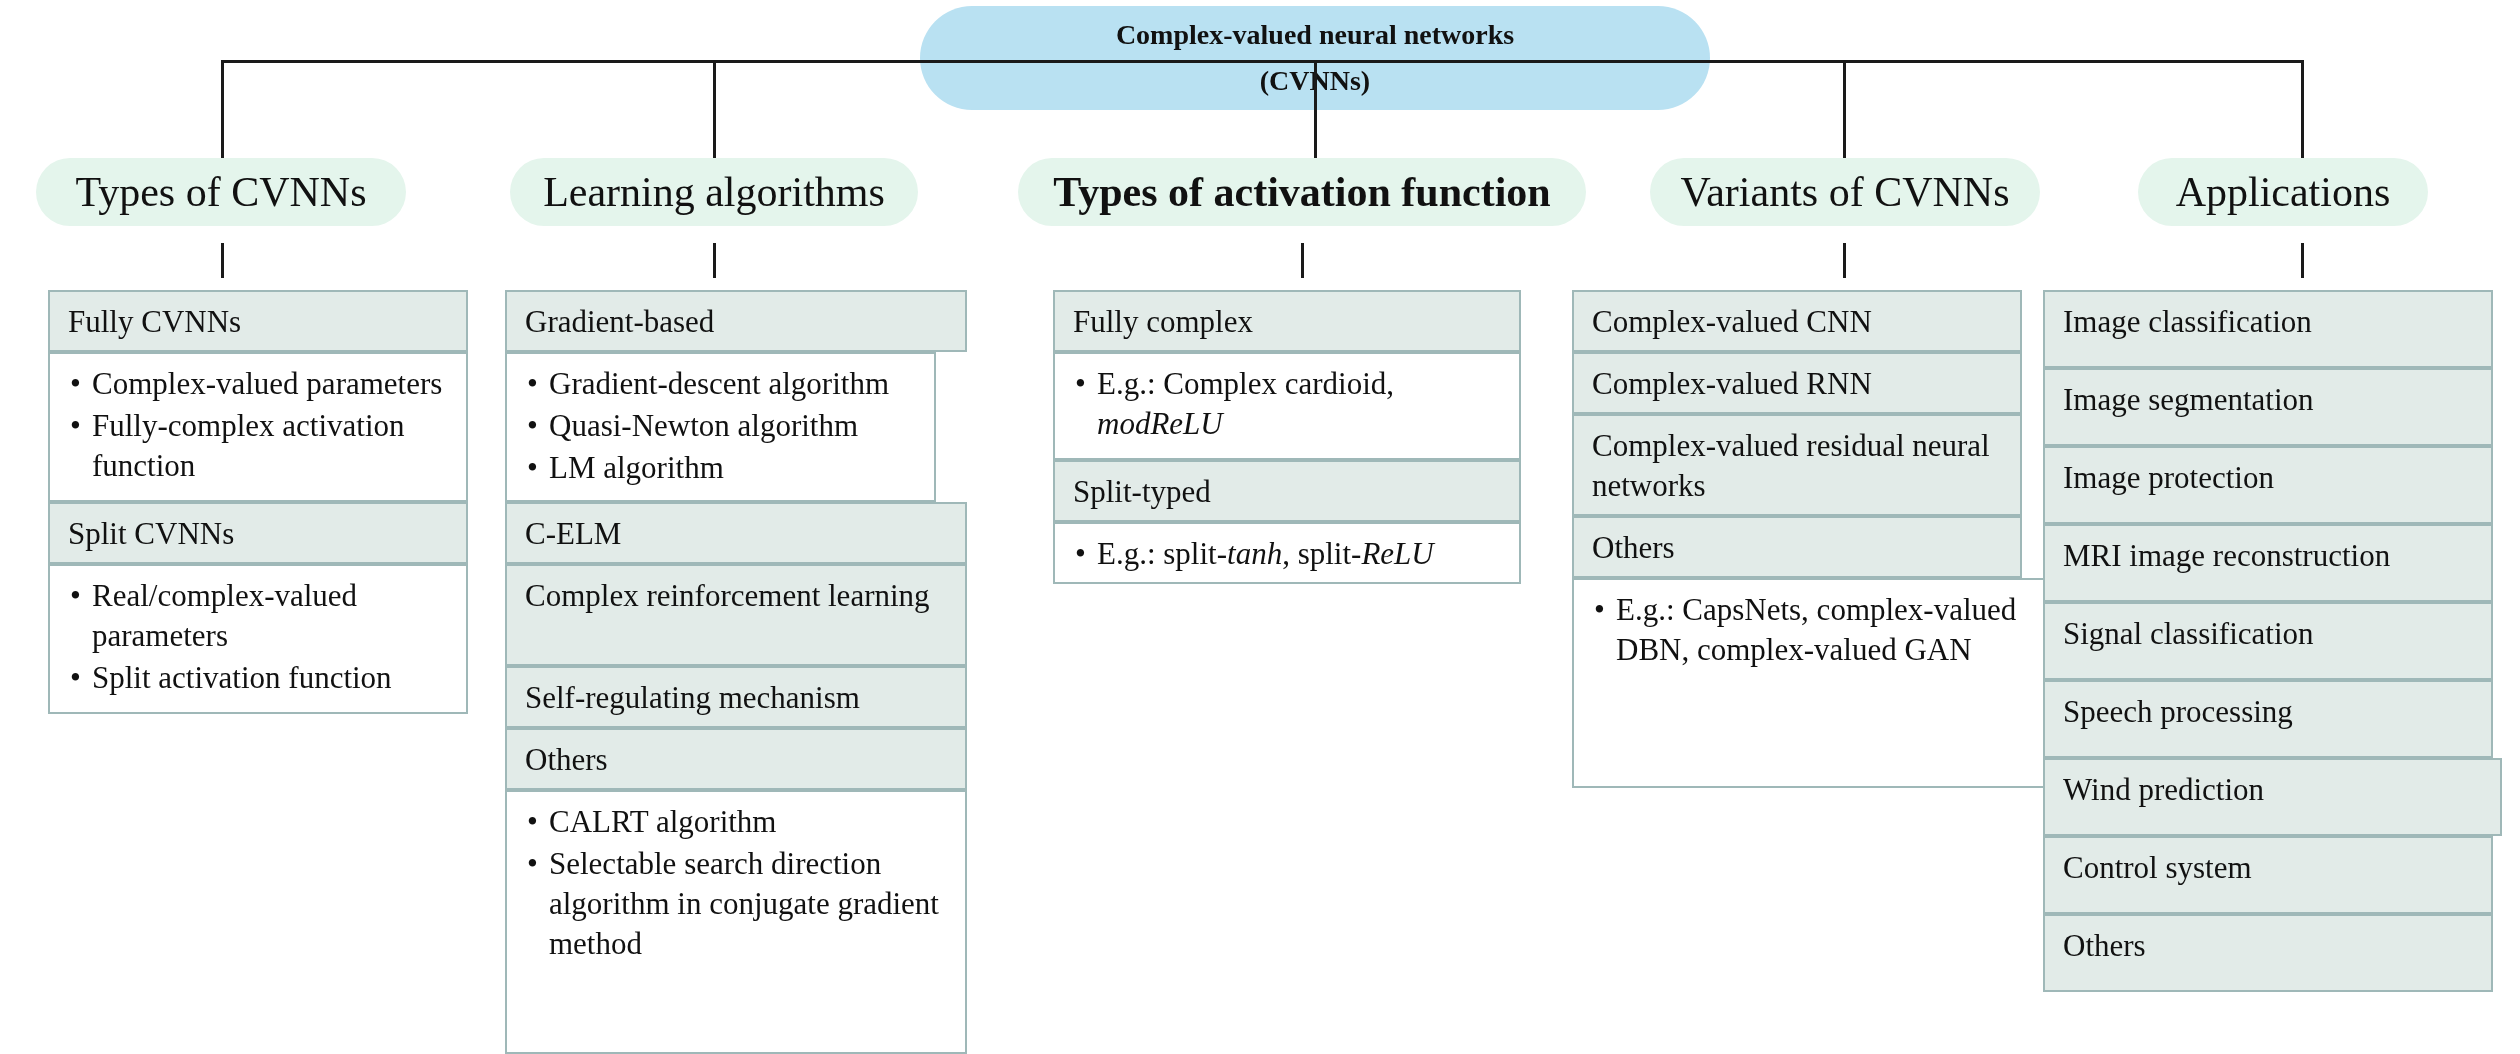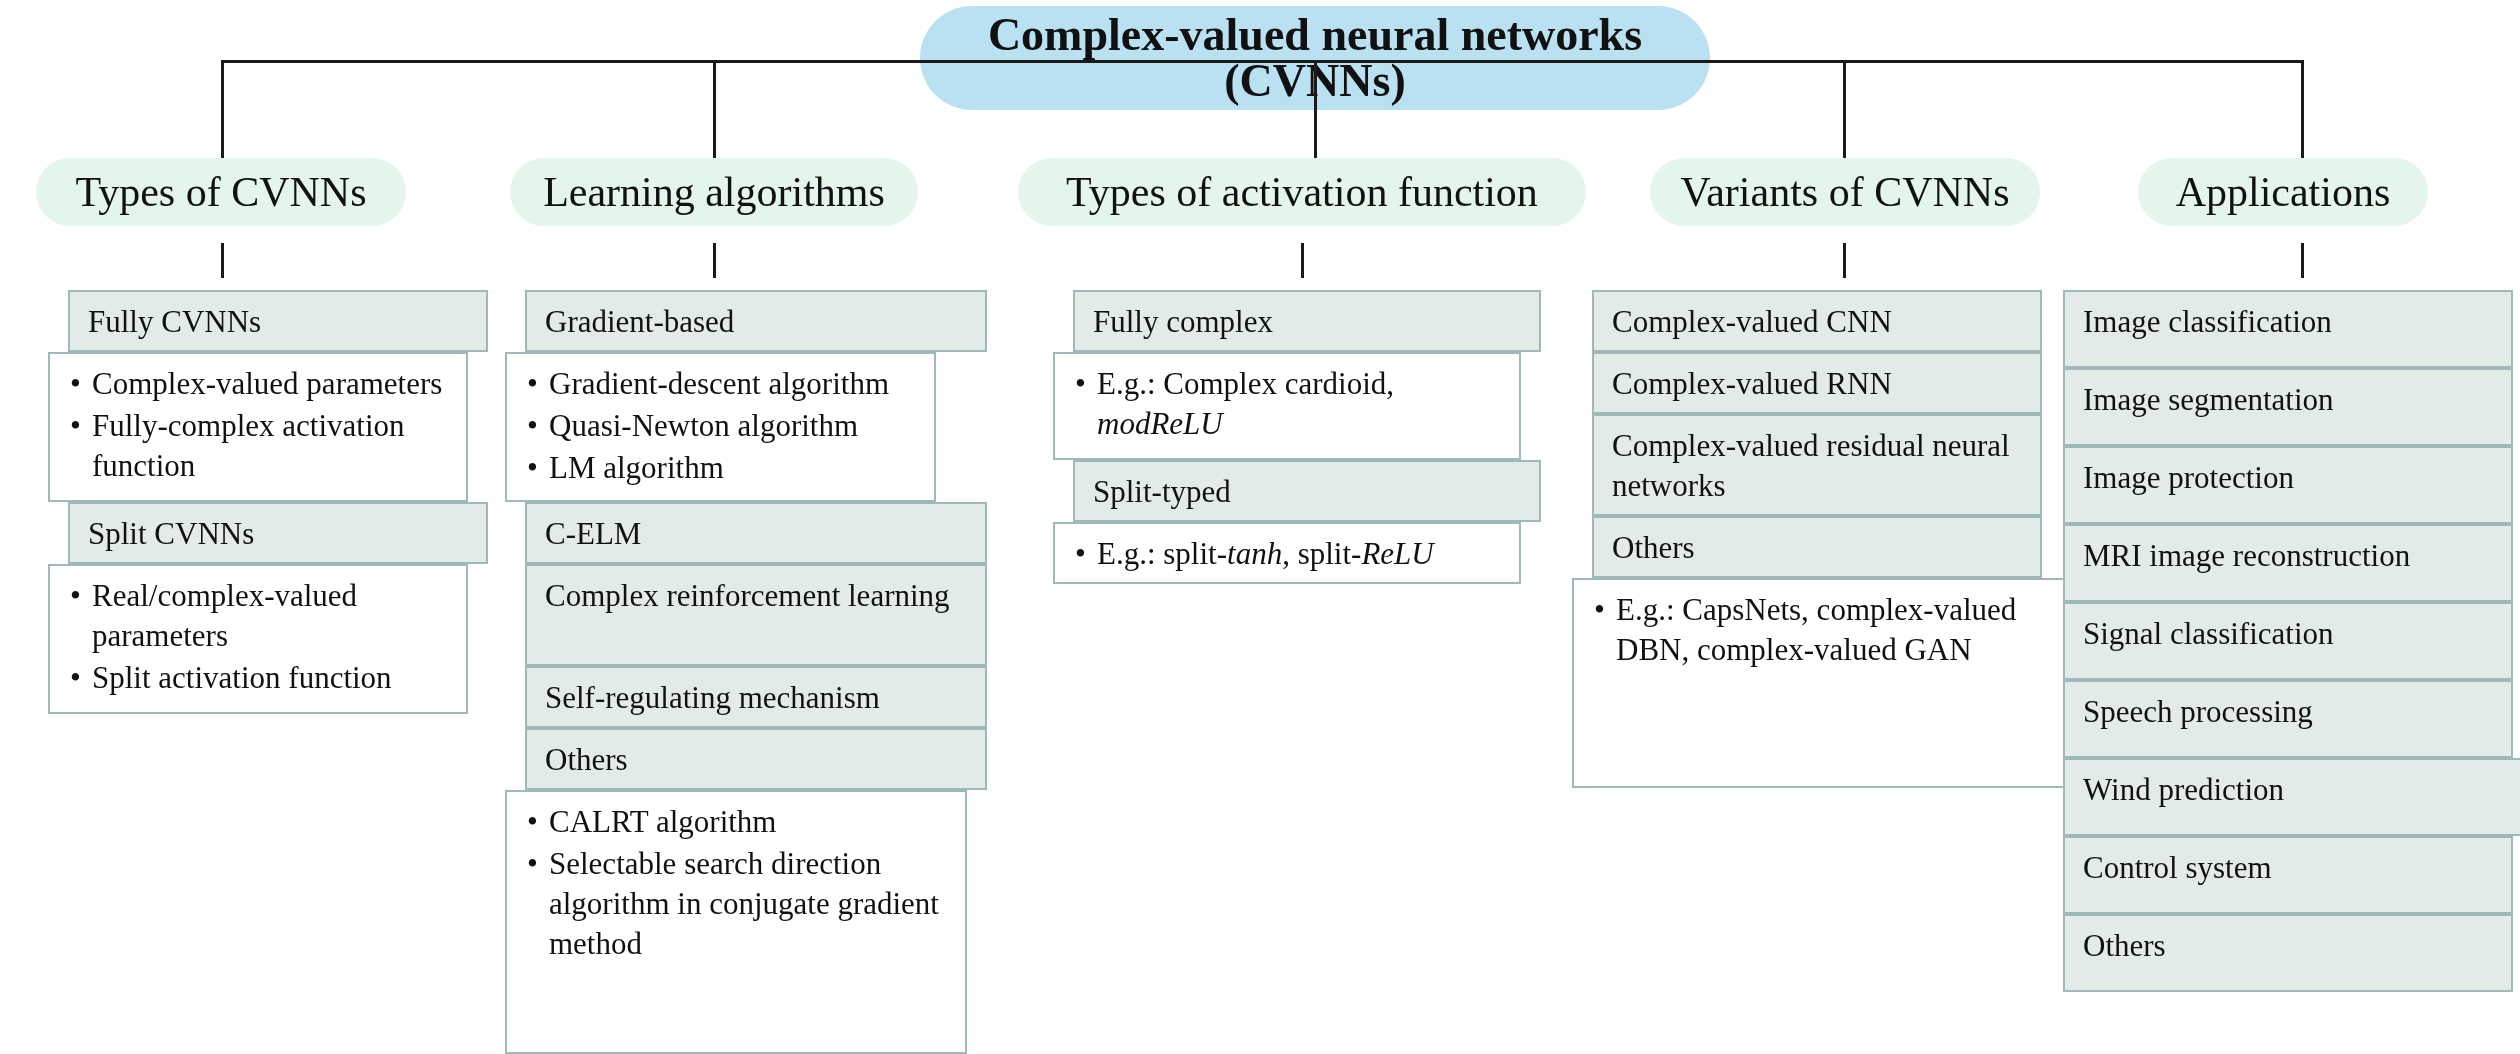--- a/index.html
+++ b/index.html
@@ -27,21 +27,21 @@
     top: 6px;
     width: 790px;
     height: 104px;
     background: #b9e1f2;
     border-radius: 52px;
     display: flex;
     align-items: center;
     justify-content: center;
     text-align: center;
     font-weight: bold;
-    font-size: 46px;
+    font-size: 28px;
     line-height: 46px;
   }
 
   
   .pill {
     position: absolute;
     height: 68px;
     background: #e4f5ec;
     border-radius: 34px;
     display: flex;
@@ -63,21 +63,20 @@
   .box {
     position: absolute;
     box-sizing: border-box;
     border: 2px solid #9fb8b8;
     font-size: 31px;
     line-height: 40px;
     padding: 10px 16px 10px 18px;
   }
   .box.shaded {
     background: #e2ebe8;
-    margin-left: 20px;
   }
   .box.plain {
     background: #ffffff;
   }
   .box ul {
     margin: 0;
     padding: 0;
     list-style: none;
   }
   .box li {
@@ -170,21 +169,21 @@
   <div class="box shaded" style="left:505px; top:728px; width:462px; height:62px;">
     <div class="plainline">Others</div>
   </div>
   <div class="box plain" style="left:505px; top:790px; width:462px; height:264px;">
     <ul>
       <li>CALRT algorithm</li>
       <li>Selectable search direction algorithm in conjugate gradient method</li>
     </ul>
   </div>
 
-  <div class="pill" style="left:1018px; top:158px; width:568px;">
+  <div class="pill" style="left:1018px; top:158px; width:568px;font-weight:bold;">
     <span>Types of activation function</span>
   </div>
   <div class="box shaded" style="left:1053px; top:290px; width:468px; height:62px;">
     <div class="plainline">Fully complex</div>
   </div>
   <div class="box plain" style="left:1053px; top:352px; width:468px; height:108px;">
     <ul>
       <li>E.g.: Complex cardioid,<br><em>modReLU</em></li>
     </ul>
   </div>

